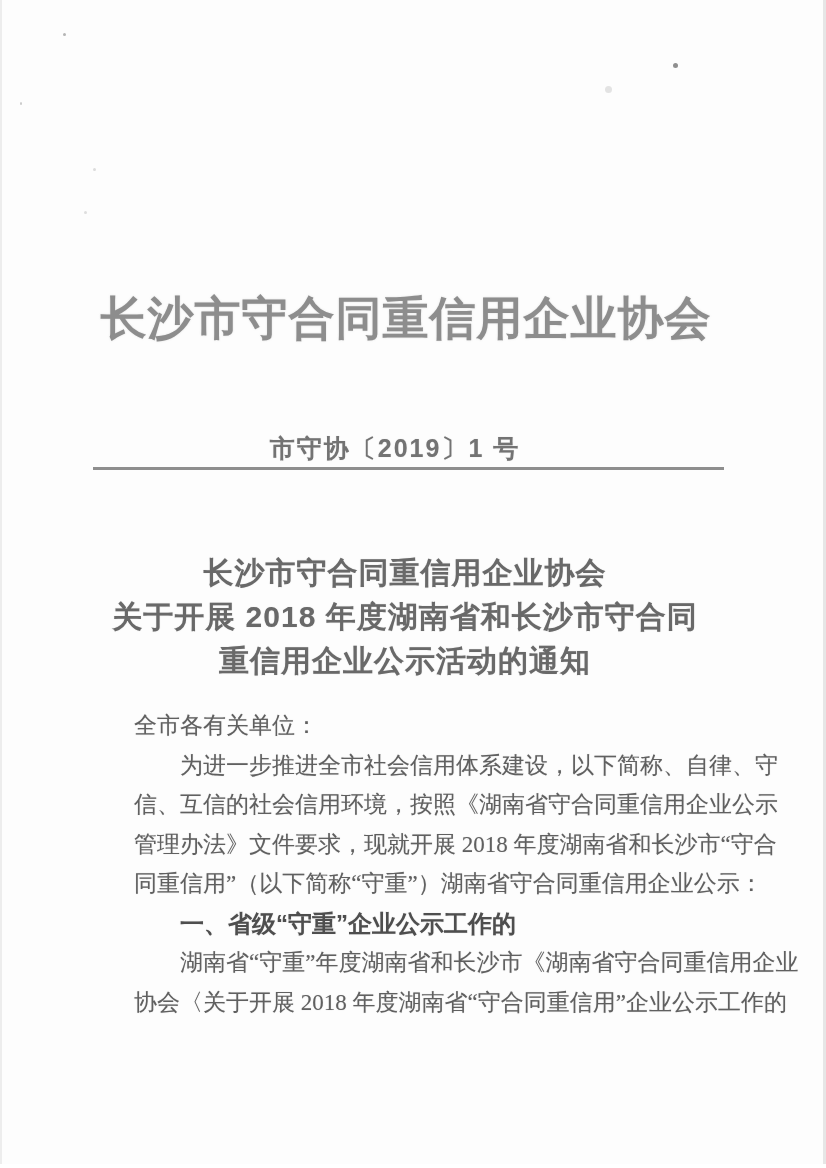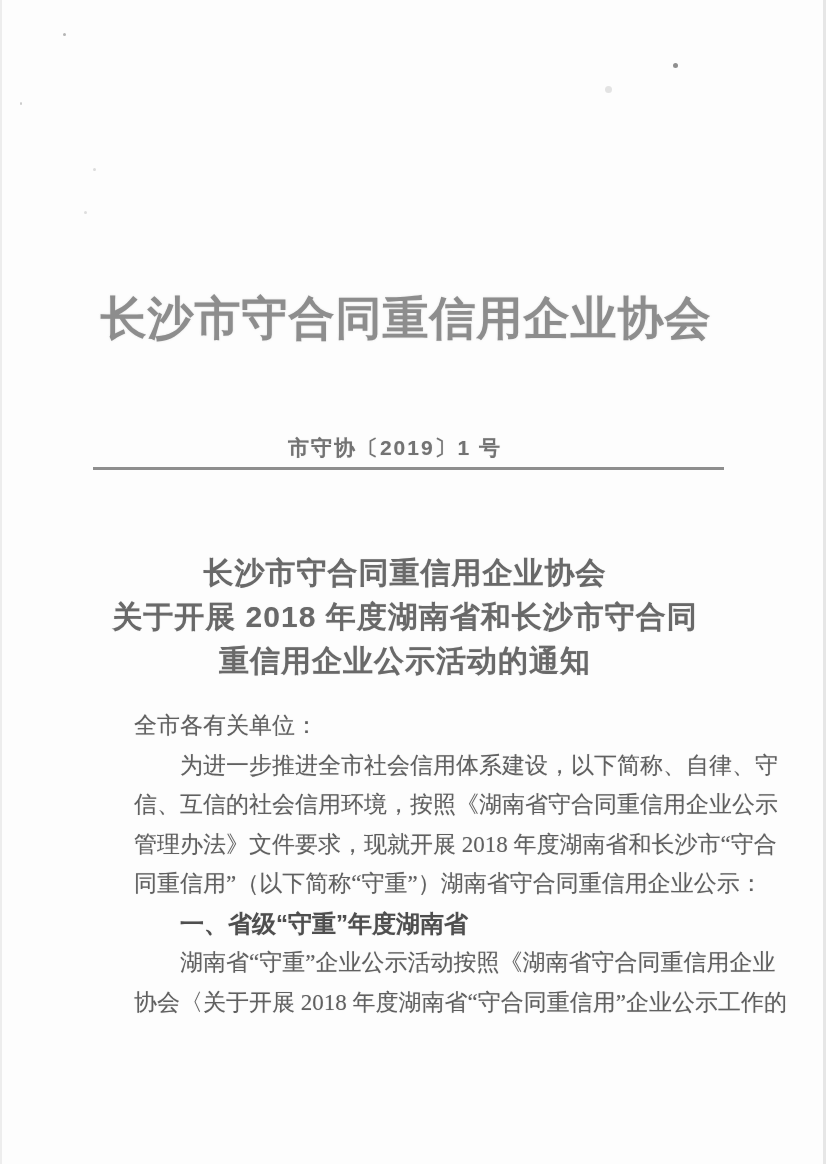--- a/index.html
+++ b/index.html
@@ -34,21 +34,21 @@
     text-shadow: 0 0 2px rgba(160,160,160,0.35);
     white-space: nowrap;
   }
   
   .doc-number {
     position: absolute;
     top: 432px; left: 0; width: 790px;
     text-align: center;
     font-family: "Liberation Sans", sans-serif;
     font-weight: 700;
-    font-size: 21px;
+    font-size: 25px;
     line-height: 32px;
     letter-spacing: 2px;
     color: #737373;
     text-shadow: 0 0 1px rgba(130,130,130,0.4);
     white-space: nowrap;
   }
   
   .rule {
     position: absolute;
     top: 467px; left: 93px;
@@ -121,18 +121,18 @@
     <div class="t-line">关于开展 2018 年度湖南省和长沙市守合同</div>
     <div class="t-line">重信用企业公示活动的通知</div>
   </div>
 
   <div class="body-text">
     <div class="line">全市各有关单位：</div>
     <div class="line indent">为进一步推进全市社会信用体系建设，以下简称、自律、守</div>
     <div class="line">信、互信的社会信用环境，按照《湖南省守合同重信用企业公示</div>
     <div class="line">管理办法》文件要求，现就开展 2018 年度湖南省和长沙市“守合</div>
     <div class="line">同重信用”（以下简称“守重”）湖南省守合同重信用企业公示：</div>
-    <div class="line indent section-head">一、省级“守重”年度湖南省</div>
-    <div class="line indent">湖南省“守重”企业公示活动按照《湖南省守合同重信用企业</div>
+    <div class="line indent section-head">一、省级“守重”企业公示工作的</div>
+    <div class="line indent">湖南省“守重”年度湖南省和长沙市《湖南省守合同重信用企业</div>
     <div class="line">协会〈关于开展 2018 年度湖南省“守合同重信用”企业公示工作的</div>
   </div>
 
 </div>
 
 </body></html>

